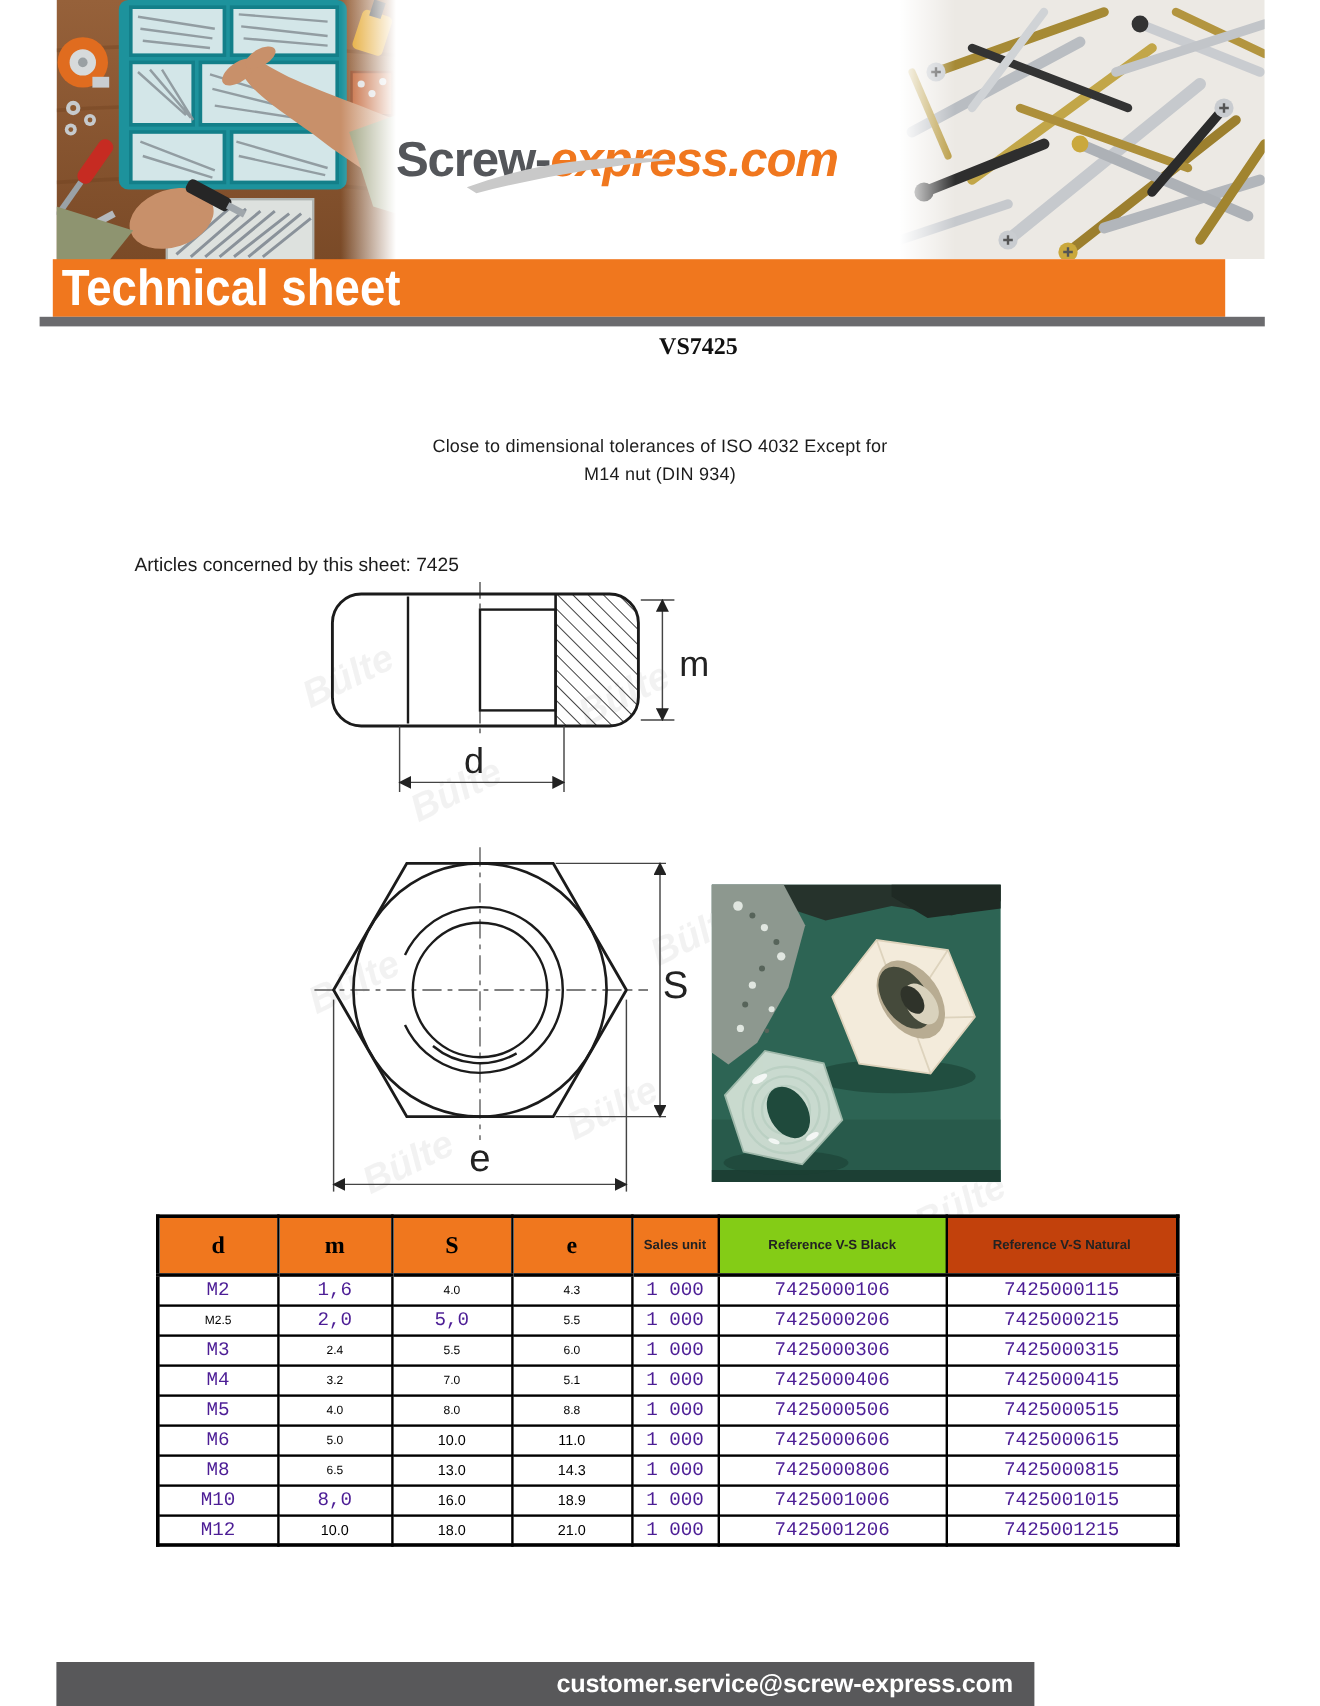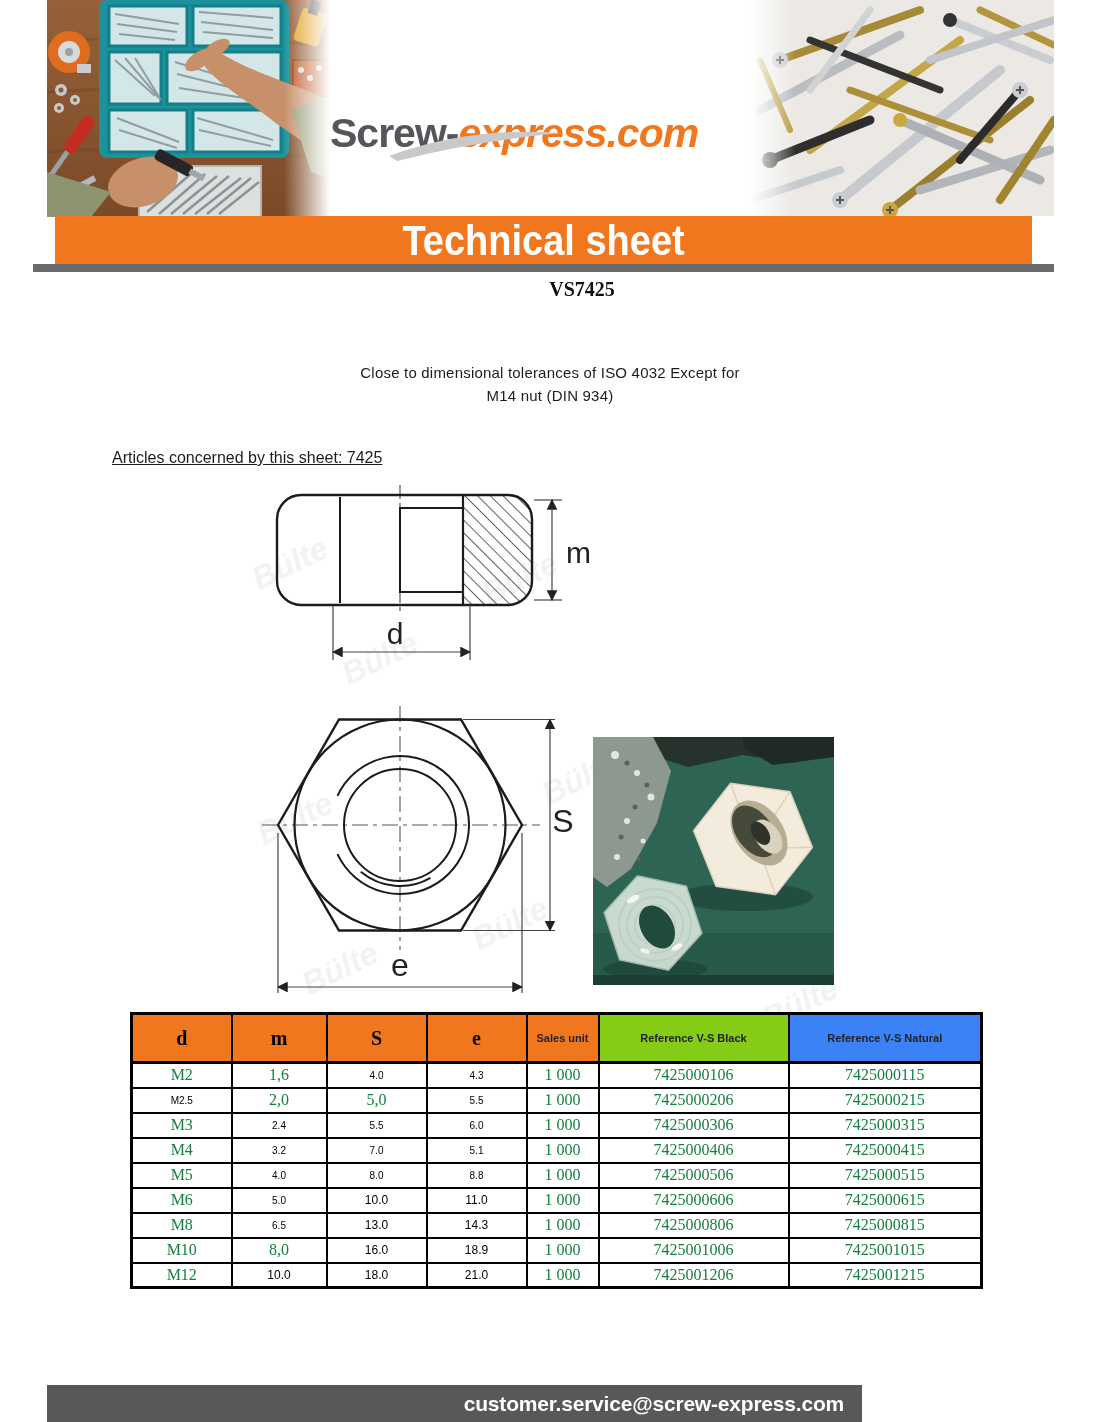--- a/index.html
+++ b/index.html
@@ -9,47 +9,47 @@
 
   
   .photo{overflow:hidden;}
   .fade-r{position:absolute;top:0;right:0;width:46px;height:100%;
           background:linear-gradient(to right,rgba(255,255,255,0),#fff);}
   .fade-l{position:absolute;top:0;left:0;width:46px;height:100%;
           background:linear-gradient(to left,rgba(255,255,255,0),#fff);}
   .logo-line{left:330px;top:70px;width:440px;text-align:left;white-space:nowrap;margin-top:40px;}
   .logo-screw{font-weight:700;font-size:41px;letter-spacing:-1px;}
   .logo-express{font-weight:700;font-style:italic;font-size:41px;letter-spacing:-1px;}
-  .banner{left:55px;top:216px;width:977px;height:48px;text-align:center;line-height:49px;}
+  .banner{left:44px;top:216px;width:977px;height:48px;text-align:left;line-height:49px;}
   .banner-text{display:inline-block;color:#fff;font-weight:700;font-size:40px;
                letter-spacing:0px;transform:scale(.95,1.06);}
   .stripe{left:33px;top:264px;width:1021px;height:8px;}
 
   
   .cline{left:0;width:1100px;text-align:center;}
   .vs-code{top:278px;font-family:"Liberation Serif",serif;font-weight:700;font-size:20px;padding-left:32px;}
   .product{top:333px;font-size:21px;letter-spacing:.4px;color:#151515;}
   .sub{font-size:15px;color:#1c1c1c;letter-spacing:.2px;}
   .sub1{top:364px;} .sub2{top:387px;}
-  .articles{left:112px;top:449px;font-size:16px;color:#1c1c1c;text-decoration:underline;}
+  .articles{left:112px;top:463px;font-size:16px;color:#1c1c1c;}
 
   
   .wm{position:absolute;font-size:32px;font-weight:700;font-style:italic;color:#8a8a8a;
       opacity:.10;transform:rotate(-26deg);pointer-events:none;}
 
   
   .sheet-table{position:absolute;left:130px;top:1012px;width:850px;
                border-collapse:collapse;table-layout:fixed;border:3px solid #000;}
   .sheet-table th,.sheet-table td{border:2px solid #000;text-align:center;
                vertical-align:middle;padding:0;overflow:hidden;}
   .sheet-table thead th{height:46px;border-bottom:3px solid #000;}
   .sheet-table tbody tr{height:25px;}
   .h-big{font-family:"Liberation Serif",serif;font-size:20px;font-weight:700;color:#000;}
   .h-small{font-family:"Liberation Sans",sans-serif;font-size:11px;font-weight:600;color:#222;}
-  .c-L{font-family:Liberation Serif, serif;font-size:16px;color:#15803d;}
+  .c-L{font-family:Liberation Mono, monospace;font-size:16px;color:#4c1d95;}
   .c-s{font-family:"Liberation Sans",sans-serif;font-size:10px;color:#000;margin-left:33px;}
   .c-m{font-family:"Liberation Sans",sans-serif;font-size:12px;color:#000;}
 
   
   .footer-bar{left:47px;top:1385px;width:815px;height:37px;line-height:37px;
               text-align:right;padding:0;}
   .footer-text{color:#fff;font-weight:700;font-size:21px;letter-spacing:-.2px;
                margin-right:18px;}
   svg text{font-family:"Liberation Sans",sans-serif;}
 </style>
@@ -310,21 +310,21 @@
         <col style="width: 193px;">
       </colgroup>
       <thead>
         <tr>
           <th class="h-big" style="background: rgb(240, 119, 30);">d</th>
           <th class="h-big" style="background: rgb(240, 119, 30);">m</th>
           <th class="h-big" style="background: rgb(240, 119, 30);">S</th>
           <th class="h-big" style="background: rgb(240, 119, 30);">e</th>
           <th class="h-small" style="background: rgb(240, 119, 30);">Sales unit</th>
           <th class="h-small" style="background: #84cc16;">Reference V-S Black</th>
-          <th class="h-small" style="background: #3b82f6;">Reference V-S Natural</th>
+          <th class="h-small" style="background: #c2410c;">Reference V-S Natural</th>
         </tr>
       </thead>
       <tbody>
         <tr>
           <td class="c-L">M2</td>
           <td class="c-L">1,6</td>
           <td class="c-s">4.0</td>
           <td class="c-s">4.3</td>
           <td class="c-L">1 000</td>
           <td class="c-L">7425000106</td>

